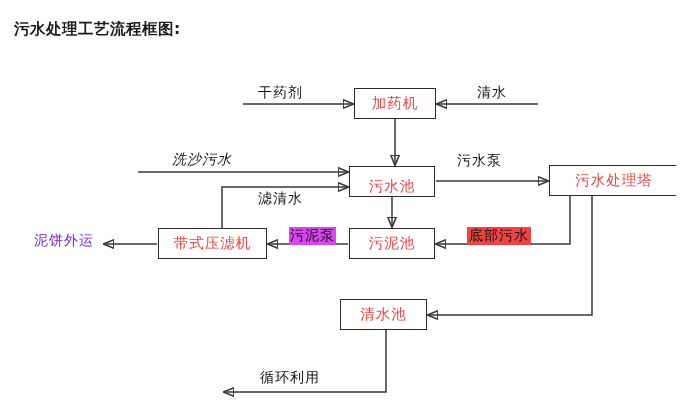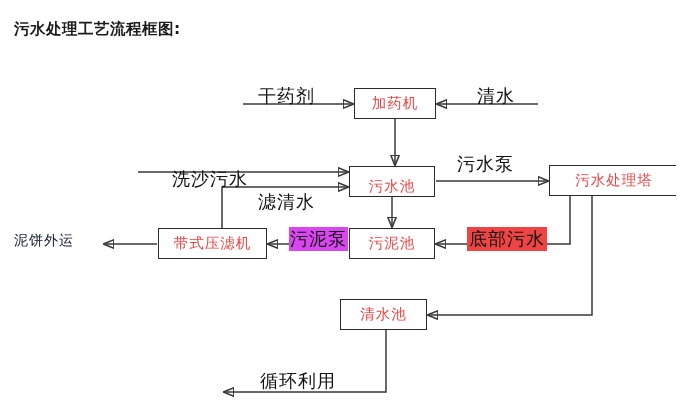--- a/index.html
+++ b/index.html
@@ -34,34 +34,35 @@
     align-items: center;
     justify-content: center;
     font-size: 14.5px;
     color: #ef4444;
     letter-spacing: 1px;
     white-space: nowrap;
     z-index: 3;
   }
   .edge-label {
     position: absolute;
-    font-size: 18px;
+    font-size: 14px;
     color: #111111;
     letter-spacing: 1px;
     white-space: nowrap;
     z-index: 4;
     background: transparent;
   }
   .term-label {
     position: absolute;
     font-size: 14px;
-    color: #0f172a;
+    color: #6d28d9;
     letter-spacing: 1px;
     white-space: nowrap;
     z-index: 4;
+    margin-left: 20px;
   }
   svg#wires {
     position: absolute;
     left: 0;
     top: 0;
     width: 700px;
     height: 420px;
     z-index: 1;
   }
   svg#wires path, svg#wires line {
@@ -130,21 +131,21 @@
   </div>
 
   <div class="node" style="left:340px; top:299px; width:87px; height:31px;">
     <span>清水池</span>
   </div>
 
   <div class="edge-label" style="left:258px; top:84px;">干药剂</div>
 
   <div class="edge-label" style="left:477px; top:84px;">清水</div>
 
-  <div class="edge-label" style="left:172px; top:167px;">洗沙污水</div>
+  <div class="edge-label" style="left:172px; top:151px;font-style:italic;">洗沙污水</div>
 
   <div class="edge-label" style="left:457px; top:152px;">污水泵</div>
 
   <div class="edge-label" style="left:258px; top:190px;">滤清水</div>
 
   <div class="edge-label" style="left:289px; top:227px; background:#d946ef; padding:0 1px;">污泥泵</div>
 
   <div class="edge-label" style="left:467px; top:227px; background:#ef4444; padding:0 2px;">底部污水</div>
 
   <div class="edge-label" style="left:260px; top:369px;">循环利用</div>

